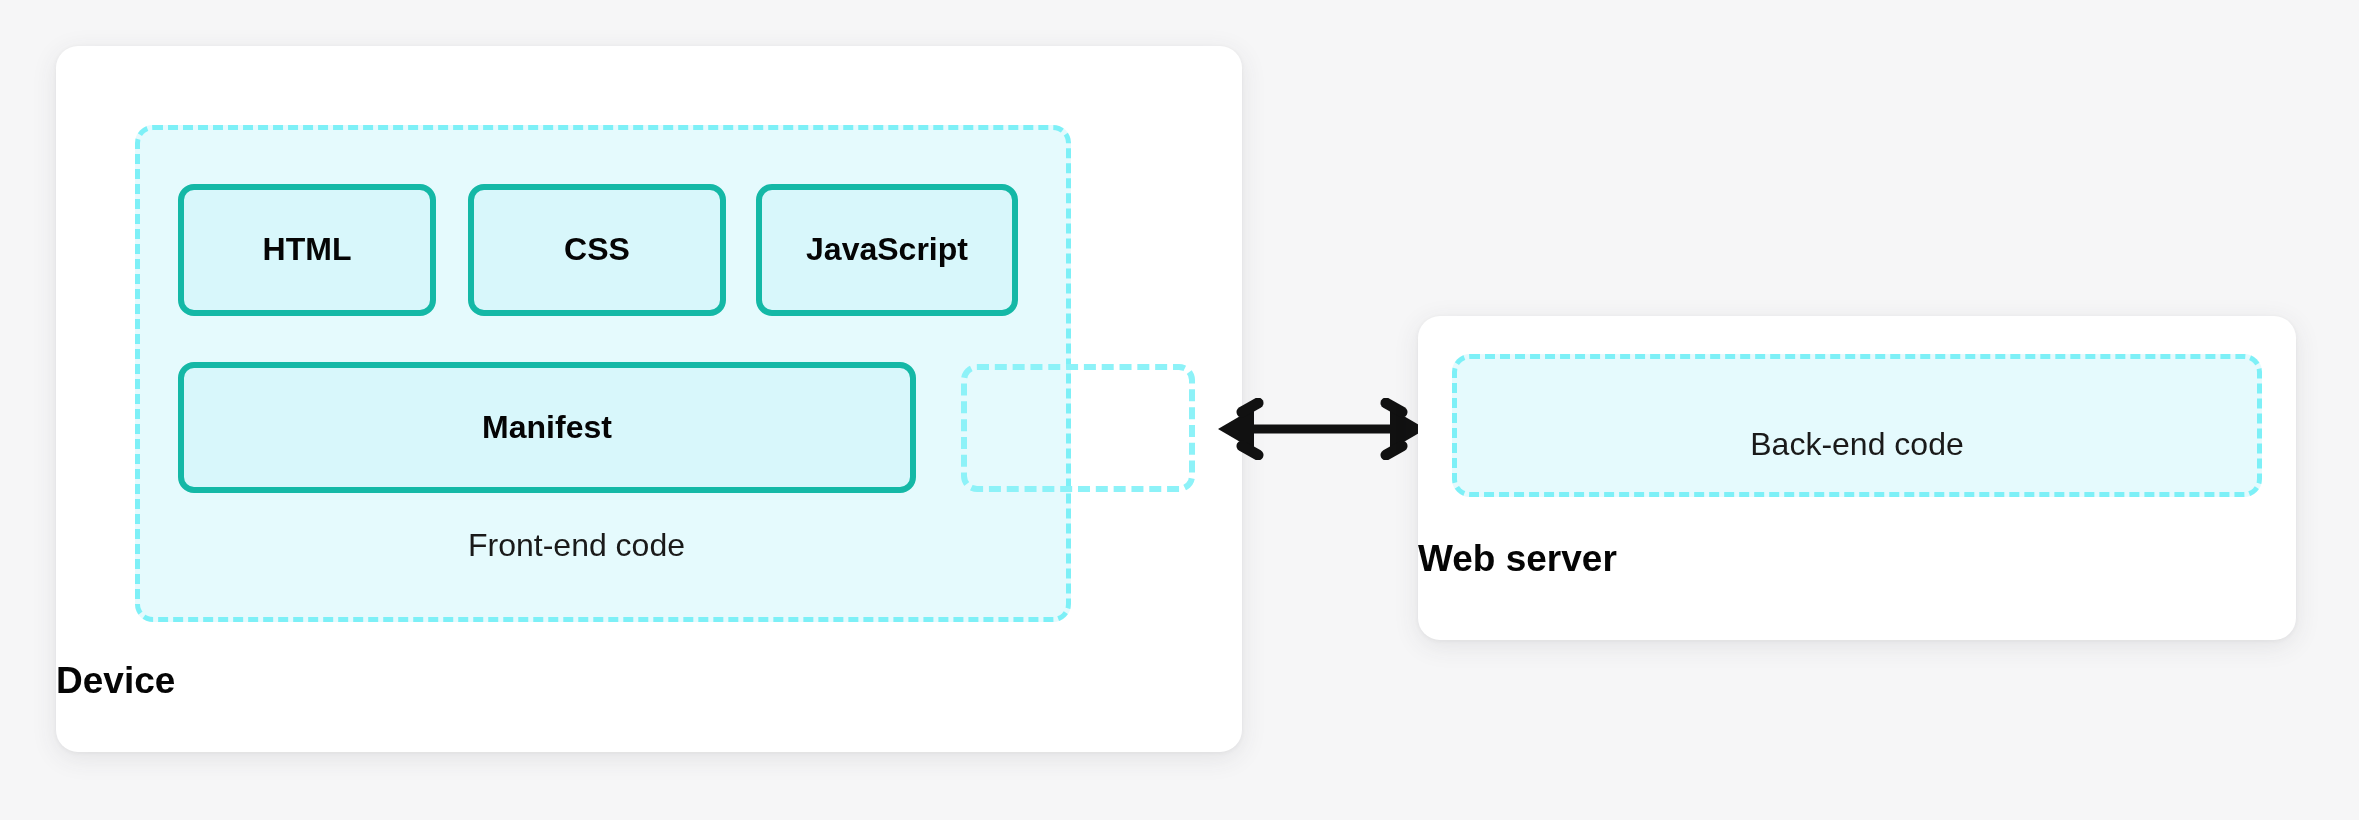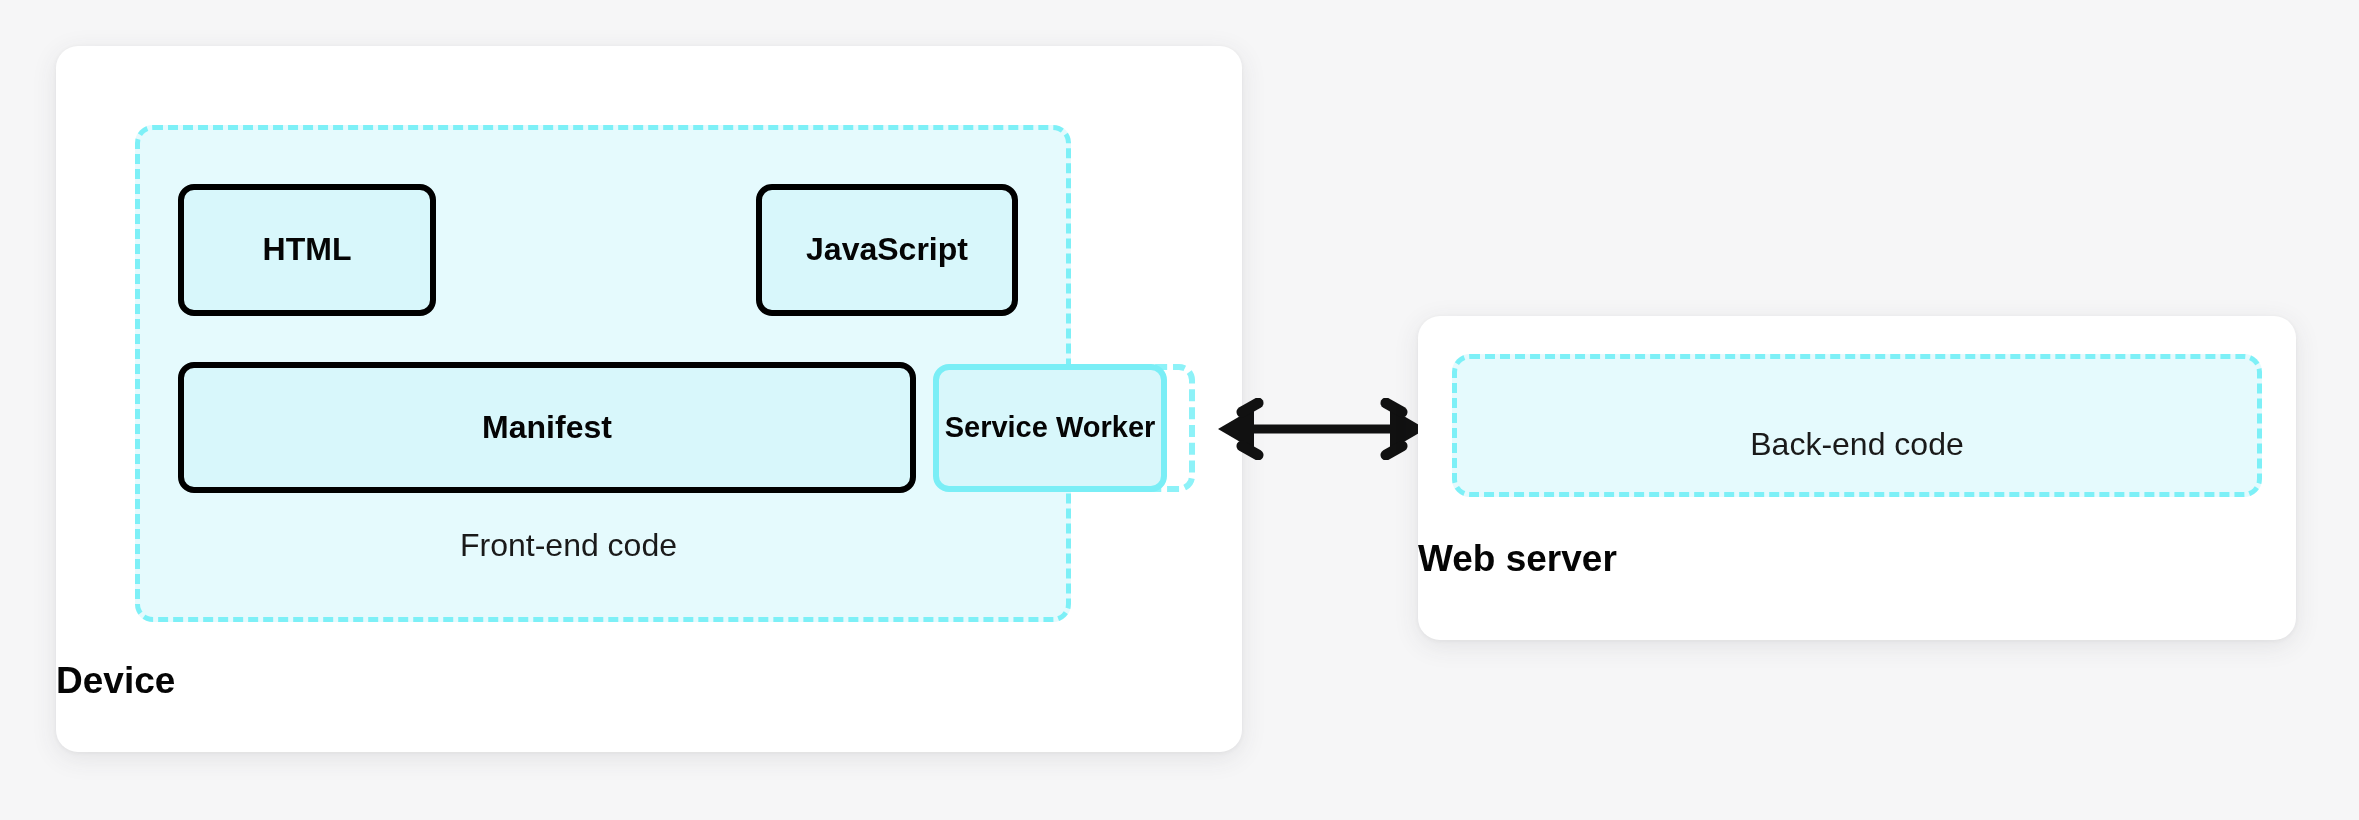--- a/index.html
+++ b/index.html
@@ -59,21 +59,21 @@
     left: 1452px;
     top: 354px;
     width: 810px;
     height: 143px;
   }
 
   
   .tech-box {
     position: absolute;
     background: #d8f7fb;
-    border: 6px solid #000000;
+    border: 6px solid #14b8a6;
     border-radius: 16px;
     box-sizing: border-box;
     display: flex;
     align-items: center;
     justify-content: center;
     text-align: right;
     color: #050505;
     font-weight: bold;
     font-size: 32px;
     line-height: 1.18;
@@ -148,20 +148,21 @@
     text-align: center;
     color: #1a1a1a;
     font-weight: normal;
     font-size: 32px;
     white-space: nowrap;
   }
   #label-frontend {
     left: 135px;
     top: 527px;
     width: 867px;
+    padding-left: 8px;
   }
   #label-backend {
     left: 1452px;
     top: 426px;
     width: 810px;
   }
 
   .card-title {
     position: absolute;
     text-align: left;
@@ -194,28 +195,28 @@
 <body>
 
 <div id="diagram">
 
   <div class="card" id="device-card"></div>
 
   <div class="dashed-region" id="frontend-region"></div>
 
   <div class="tech-box" id="box-html">HTML</div>
 
+  <div class="tech-box" id="box-css">CSS</div>
 
   <div class="tech-box" id="box-manifest">Manifest</div>
 
   <div class="tech-box" id="box-javascript">JavaScript</div>
 
   <div id="service-worker-wrap">
     <div id="service-worker-dashed"></div>
-    <div id="box-service-worker">Service Worker</div>
   </div>
 
   <div class="region-label" id="label-frontend">Front-end code</div>
 
   <div class="card-title" id="title-device">Device</div>
 
   <svg id="link-arrow" viewBox="0 0 220 62">
     <line x1="20" y1="31" x2="200" y2="31" stroke="#111111" stroke-width="9" stroke-linecap="butt"></line>
     <path d="M 6 31 L 42 10 L 42 52 Z" fill="#111111"></path>
     <path d="M 214 31 L 178 10 L 178 52 Z" fill="#111111"></path>

